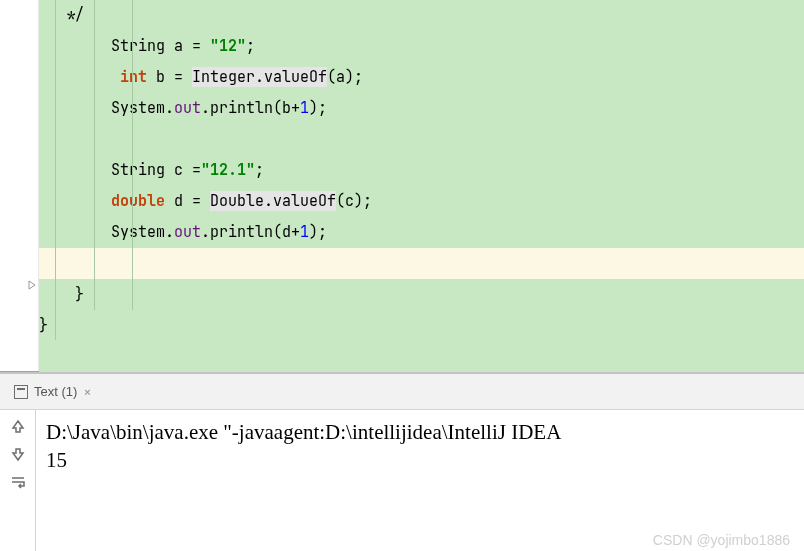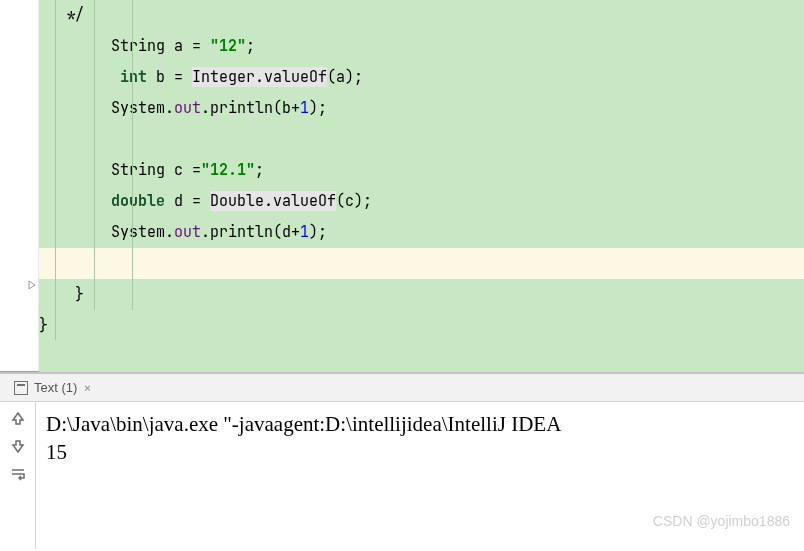--- a/index.html
+++ b/index.html
@@ -7,38 +7,38 @@
 .editor { background:#fff; height:371px; position:relative; }
 .gutter { position:absolute; left:0; top:0; width:39px; height:371px; background:#fff; border-right:1px solid #e8e8e8; }
 .code-area { margin-left:39px; position:relative; }
 .line { height:31px; line-height:31px; white-space:pre; padding-left:0; }
 .green-bg { background:#c8e8c4; }
 .yellow-bg { background:#fcf8e3; }
 .indent-guide { position:absolute; width:1px; background:#a8c8a4; top:0; }
 .guide1 { left:16px; height:340px; }
 .guide2 { left:55px; height:310px; top:0; }
 .guide3 { left:93px; height:310px; top:0; }
-.kw { color:#14532d; font-weight:bold; }
+.kw { color:#c2410c; font-weight:bold; }
 .str { color:#008000; font-weight:bold; }
 .field { color:#660e7a; }
 .method { color:#000; }
 .num { color:#0000ff; }
 .hl { background:#e5e5e5; }
 .plain { color:#000; }
 .divider { height:3px; background:#c4c4c4; border-top:1px solid #a0a0a0; }
-.tab-bar { height:28px; background:#f2f2f2; border-bottom:1px solid #d4d4d4; display:flex; align-items:center; padding-left:14px; position:relative; }
+.tab-bar { height:36px; background:#f2f2f2; border-bottom:1px solid #d4d4d4; display:flex; align-items:center; padding-left:14px; position:relative; }
 .tab-icon { width:14px; height:14px; border:1px solid #6e6e6e; margin-right:6px; position:relative; }
 .tab-icon::before { content:''; position:absolute; top:2px; left:2px; right:2px; height:2px; background:#6e6e6e; }
 .tab-label { color:#555; font-size:13px; font-family:Arial,sans-serif; }
 .tab-close { color:#999; margin-left:6px; font-size:14px; cursor:pointer; }
 .console { display:flex; height:147px; background:#fff; }
 .console-gutter { width:36px; background:#fff; border-right:1px solid #d4d4d4; display:flex; flex-direction:column; align-items:center; padding-top:8px; gap:12px; }
 .console-gutter svg { cursor:pointer; }
 .console-out { padding:8px 10px; font-family:Liberation Serif, serif; font-size:21px; line-height:28px; white-space:pre; color:#000; }
-.watermark { position:absolute; right:14px; bottom:22px; color:#d0d0d0; font-size:14px; font-family:Arial,sans-serif; }
+.watermark { position:absolute; right:14px; bottom:3px; color:#d0d0d0; font-size:14px; font-family:Arial,sans-serif; }
 .collapse-marker { position:absolute; left:30px; color:#888; font-size:10px; }
 </style>
 </head>
 <body>
 
 <div class="editor">
   <div class="gutter">
     <svg class="collapse-marker" style="top:280px;left:28px;position:absolute" width="10" height="10">
         <path d="M1 1 L1 9 L7 5 Z" fill="none" stroke="#999" stroke-width="1"></path>
       </svg>

